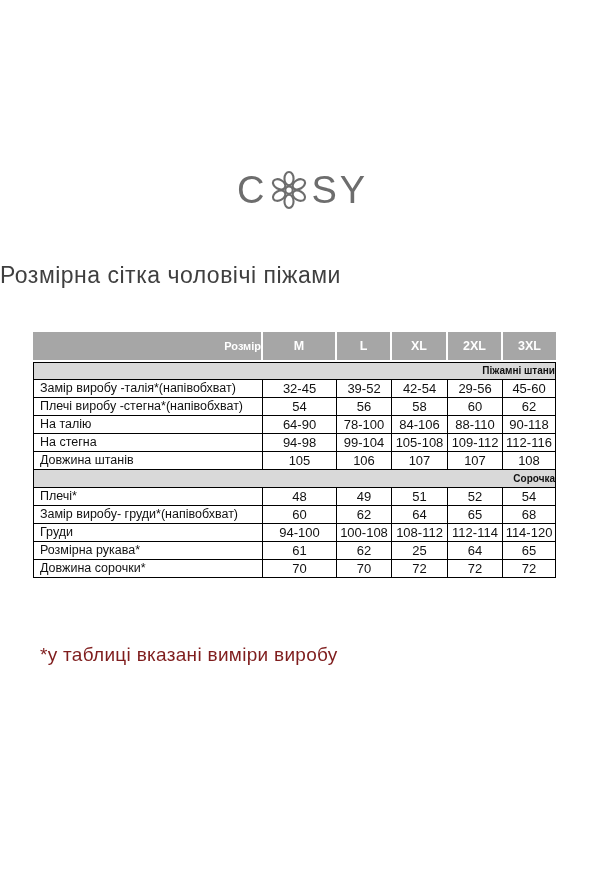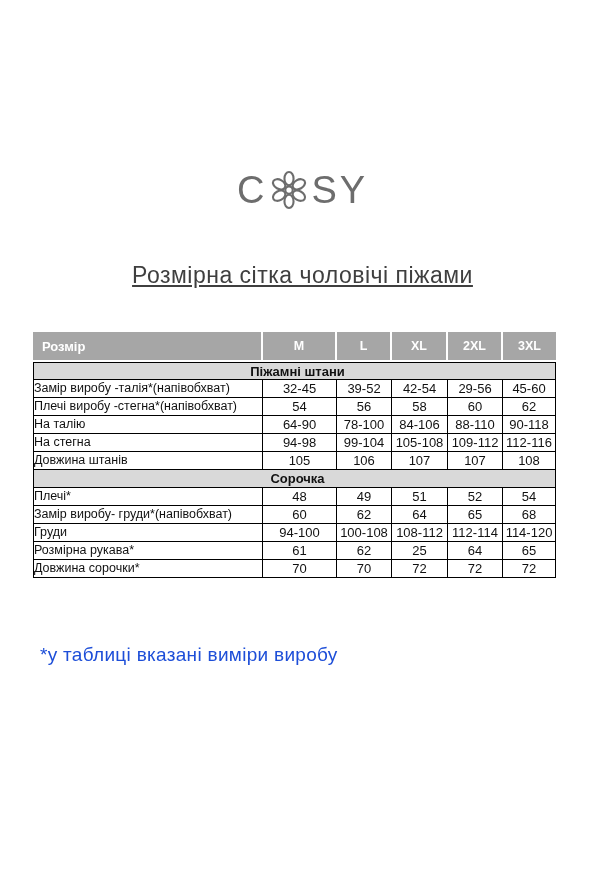--- a/index.html
+++ b/index.html
@@ -29,25 +29,23 @@
     letter-spacing: 3px;
     line-height: 1;
   }
   .logo svg { display: block; margin: 0 1px; }
   
   .title {
     position: absolute;
     top: 262px;
     left: 0;
     width: 100%;
-    text-align: center;
     font-size: 23px;
     letter-spacing: 0.5px;
     color: #3f3f3f;
-    text-decoration: underline;
   }
   
   .table-wrap { position: absolute; top: 332px; left: 33px; }
   table.size-table {
     border-collapse: separate;
     border-spacing: 0;
     table-layout: fixed;
     width: 523px;
   }
   .size-table th {
@@ -56,61 +54,61 @@
     height: 30px;
     font-size: 12.5px;
     font-weight: bold;
     text-align: center;
     padding: 0;
     border-right: 2px solid #ffffff;
     border-bottom: 2px solid #ffffff;
     box-sizing: border-box;
   }
   .size-table th.rowlabel {
-    text-align: left;
+    text-align: right;
     padding-left: 9px;
-    font-size: 13px;
+    font-size: 11px;
   }
   .size-table th:last-child { border-right: none; margin-top: 38px; }
   .size-table td {
     height: 18px;
     font-size: 13px;
     color: #111111;
     text-align: center;
     padding: 0;
     line-height: 1;
     border-right: 1px solid #000000;
     border-bottom: 1px solid #000000;
     box-sizing: border-box;
     white-space: nowrap;
     overflow: hidden;
   }
   .size-table td.label {
     text-align: left;
-    padding-left: 0;
+    padding-left: 6px;
     font-size: 12.5px;
     border-left: 1px solid #000000;
   }
   .size-table td.section {
     background: #d9d9d9;
     font-weight: bold;
-    font-size: 13px;
-    text-align: center;
+    font-size: 10px;
+    text-align: right;
     padding-left: 6px;
     border-left: 1px solid #000000;
   }
   .size-table td.section-first { border-top: 1px solid #000000; }
   
   .footnote {
     position: absolute;
     top: 644px;
     left: 40px;
     font-size: 19px;
     letter-spacing: 0.3px;
-    color: #1d4ed8;
+    color: #7f1d1d;
   }
 </style>
 </head>
 <body>
 
 <div class="page">
 
   <div class="logo">
     <span class="letters">C</span>
     <span>

